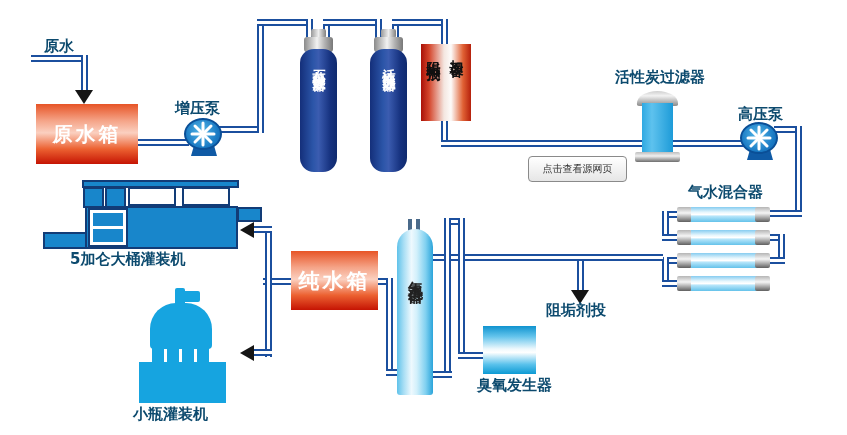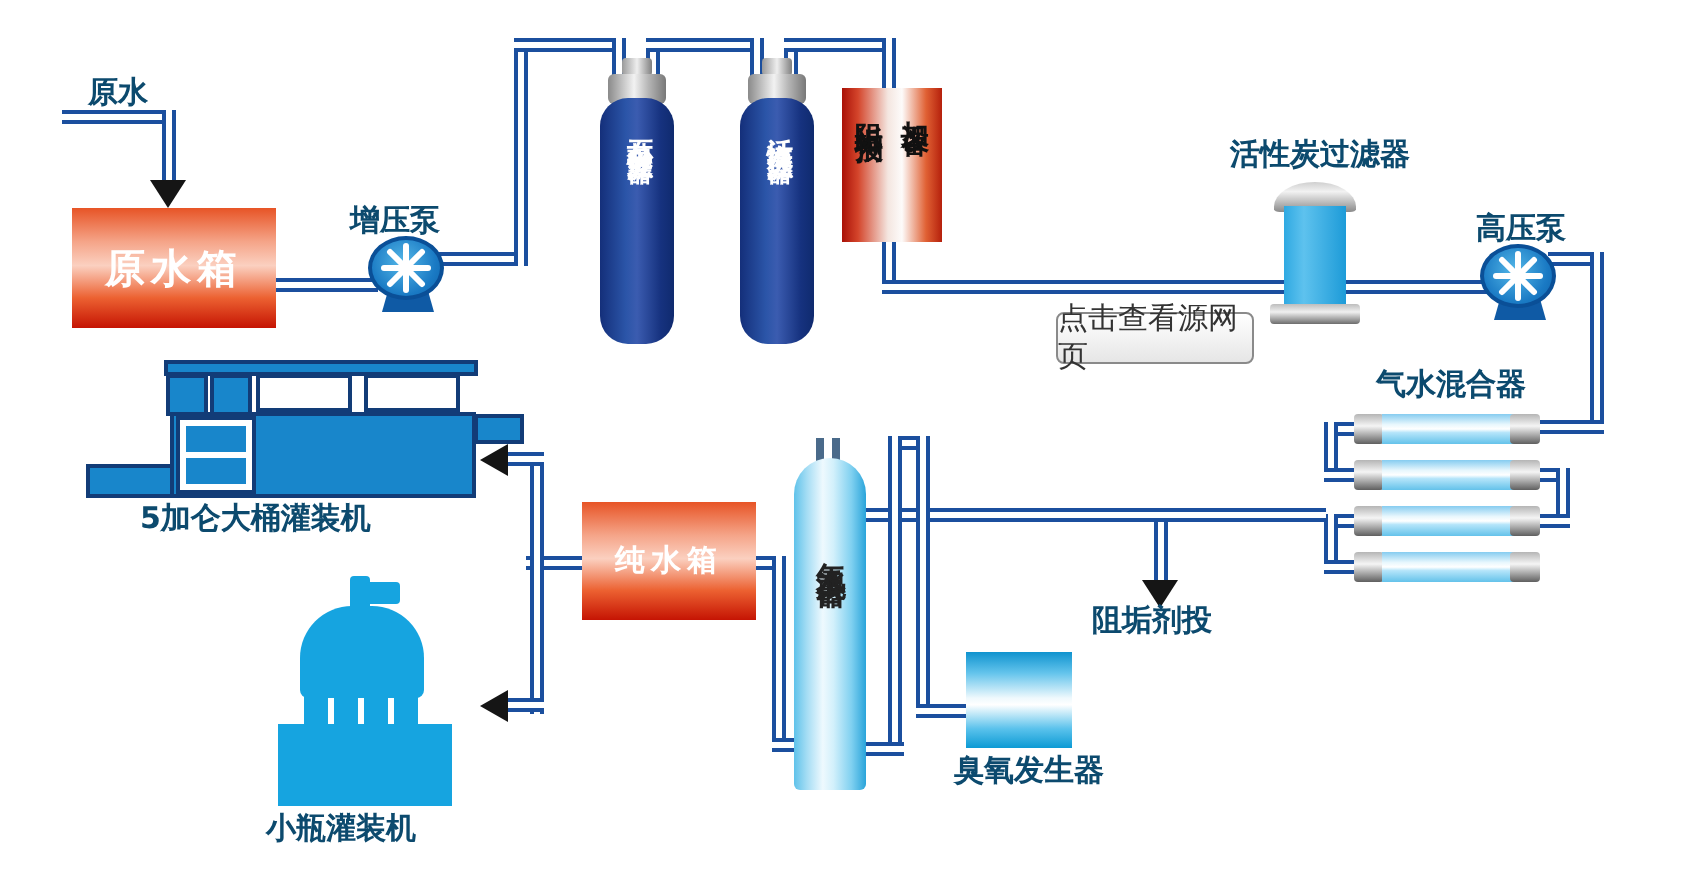--- a/index.html
+++ b/index.html
@@ -74,21 +74,21 @@
   
   .mblue { position:absolute; box-sizing:border-box; background:var(--mach); border:2px solid var(--machbd); }
   .mwhite { position:absolute; box-sizing:border-box; background:#ffffff; border:2px solid var(--machbd); }
 
   
   .cyan { position:absolute; background:var(--cyan); }
 
   
   .srcbtn { position:absolute; box-sizing:border-box; display:flex; align-items:center; justify-content:center;
             border:1px solid #8a8a8a; border-radius:4px; background:linear-gradient(180deg,#ffffff,#e6e6e6);
-            color:#333; font-size:15px; cursor:pointer; }
+            color:#333; font-size:10px; cursor:pointer; }
 </style>
 </head>
 <body>
 
 <div id="stage">
 
   <div class="ph" style="left:31px;top:55px;width:57px;"></div>
   <div class="pv" style="left:81px;top:55px;height:38px;"></div>
   <div class="ph" style="left:137px;top:139px;width:52px;"></div>
   <div class="ph" style="left:217px;top:126px;width:46px;"></div>
@@ -219,21 +219,21 @@
     <div class="mblue" style="left:42px;top:28px;width:153px;height:43px;"></div>
     <div class="mwhite" style="left:45px;top:30px;width:40px;height:39px;padding:3px;display:flex;flex-direction:column;gap:3px;">
       <div style="flex:1;background:var(--mach);"></div>
       <div style="flex:1;background:var(--mach);"></div>
     </div>
     <div class="mblue" style="left:0px;top:54px;width:44px;height:17px;"></div>
     <div class="mblue" style="left:194px;top:29px;width:25px;height:15px;"></div>
   </div>
   <div class="lbl" style="left:70px;top:251px;">5加仑大桶灌装机</div>
 
-  <div class="redtank" style="left:291px;top:251px;width:87px;height:59px;font-size:15px;">
+  <div class="redtank" style="left:291px;top:251px;width:87px;height:59px;font-size:21px;">
     <span>纯水箱</span>
   </div>
 
   <div class="nip" style="left:408px;top:219px;"></div>
   <div class="nip" style="left:416px;top:219px;"></div>
   <div class="mixer" style="left:397px;top:229px;width:36px;height:166px;">
     <span class="vtxt" style="position:absolute;left:50%;top:40px;transform:translateX(-50%);font-size:15px;font-weight:bold;color:#222;">气水混合器</span>
   </div>
 
   <div class="lbl" style="left:546px;top:302px;">阻垢剂投</div>
@@ -245,15 +245,15 @@
   <div class="cyan" style="left:183px;top:291px;width:17px;height:11px;border-radius:2px;"></div>
   <div class="cyan" style="left:150px;top:303px;width:62px;height:46px;border-radius:26px 26px 4px 4px;"></div>
   <div class="cyan" style="left:152px;top:347px;width:12px;height:17px;"></div>
   <div class="cyan" style="left:167px;top:347px;width:12px;height:17px;"></div>
   <div class="cyan" style="left:182px;top:347px;width:12px;height:17px;"></div>
   <div class="cyan" style="left:197px;top:347px;width:12px;height:17px;"></div>
   <div class="cyan" style="left:139px;top:362px;width:87px;height:41px;"></div>
   <div class="lbl" style="left:133px;top:406px;">小瓶灌装机</div>
 
   <div class="lbl" style="left:44px;top:38px;">原水</div>
-  <div class="lbl" style="left:175px;top:102px;">增压泵</div>
+  <div class="lbl" style="left:175px;top:102px;font-family:Liberation Mono, monospace;">增压泵</div>
 
 </div>
 
 </body></html>

